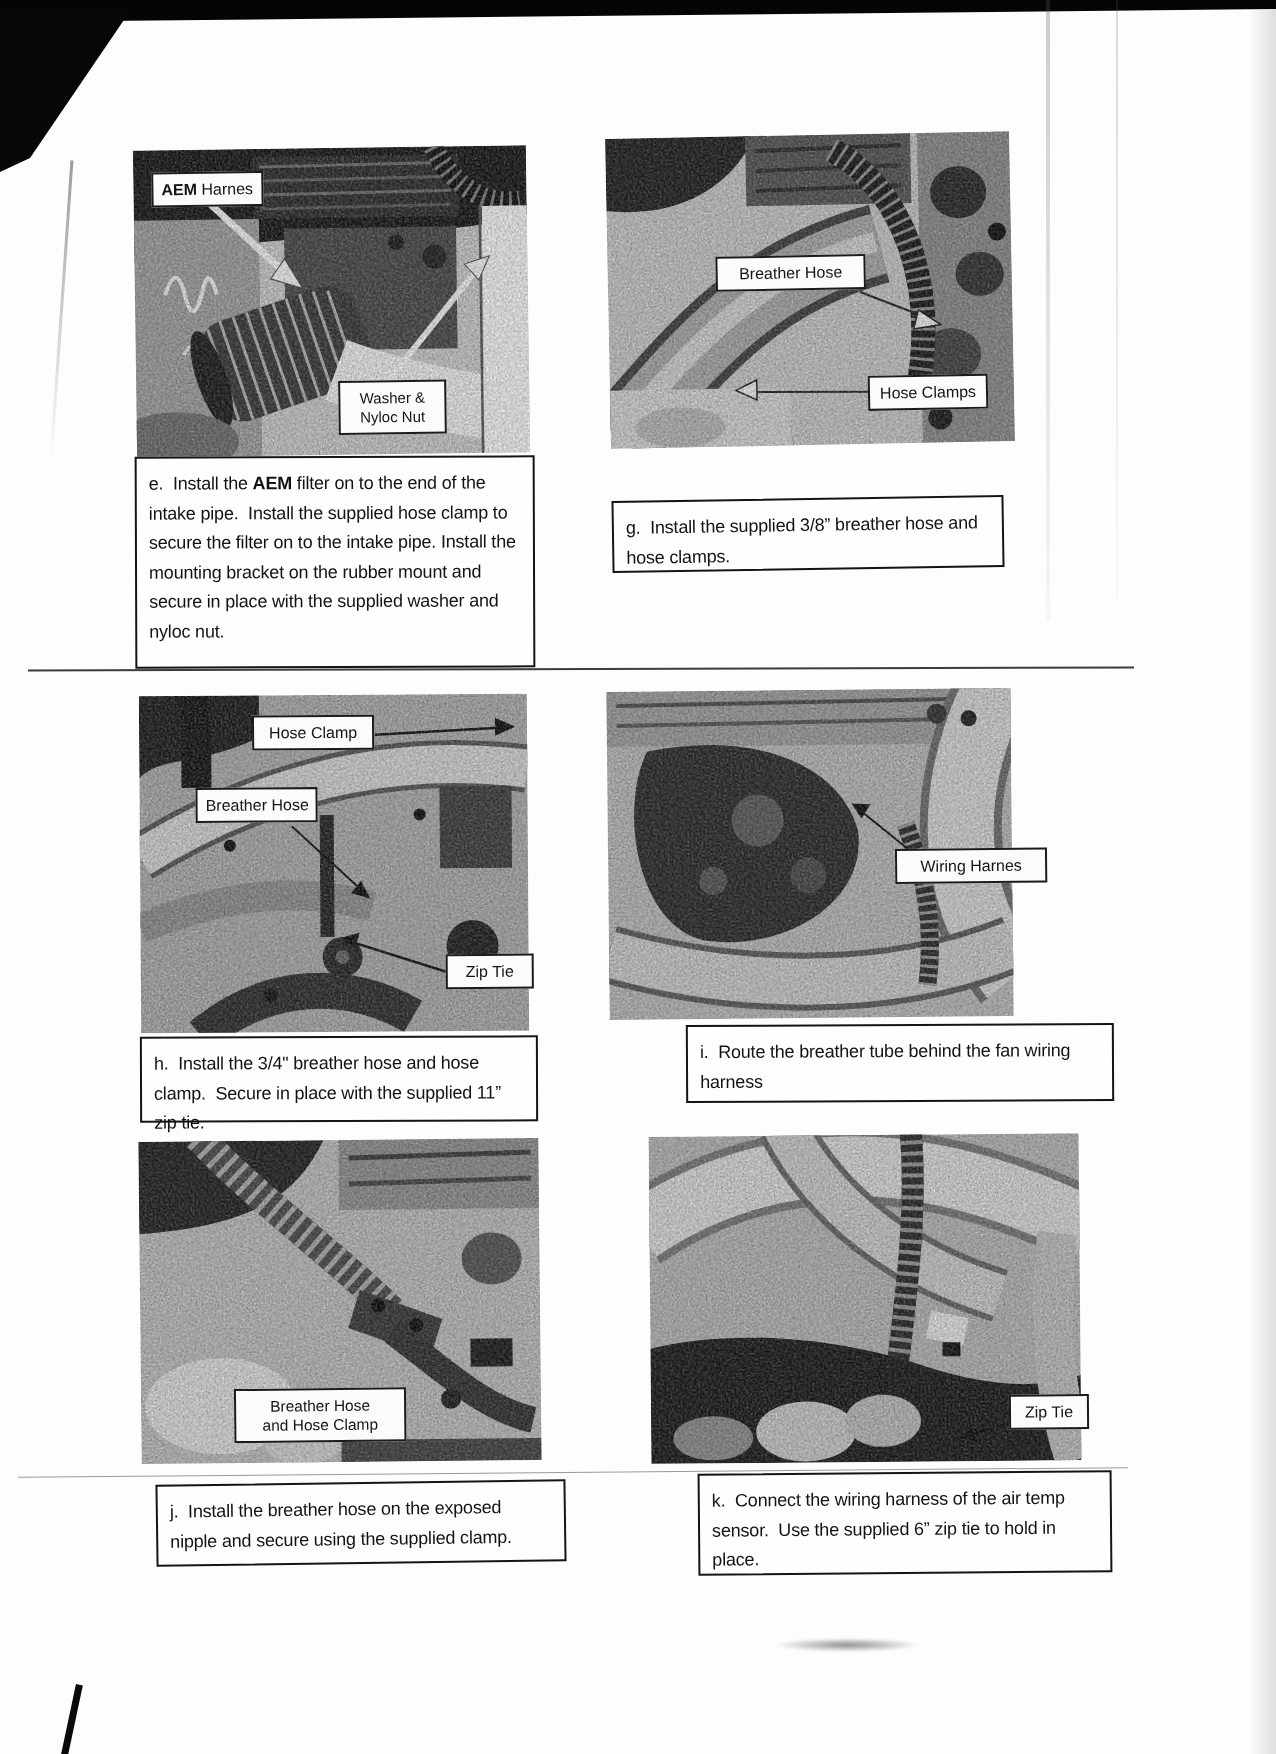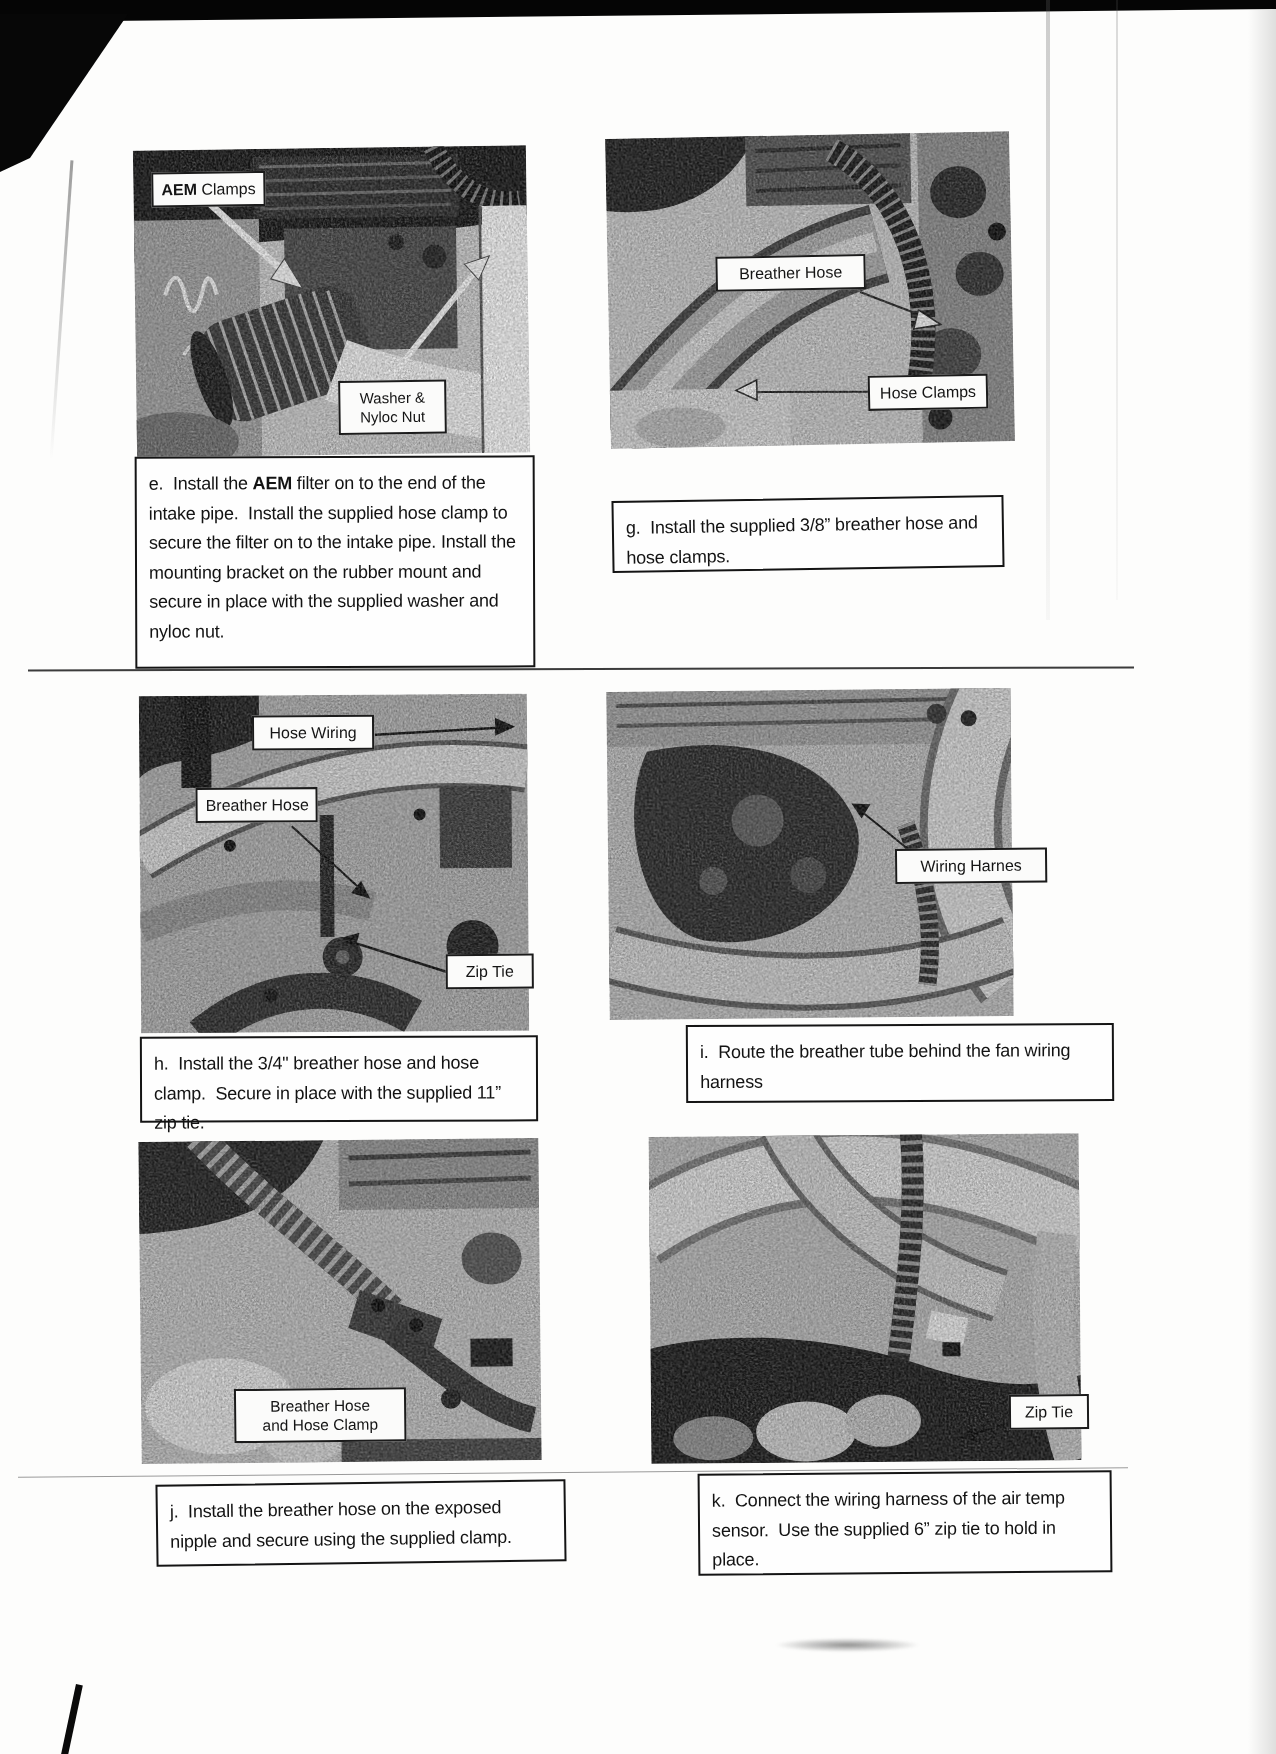--- a/index.html
+++ b/index.html
@@ -113,21 +113,21 @@
       <line x1="72" y1="50" x2="152" y2="126" stroke="#f2f2f2" stroke-width="7"></line>
       <polygon points="168,140 136,130 150,110" fill="#f2f2f2" stroke="#444" stroke-width="1"></polygon>
     </g>
     <g>
       <line x1="252" y1="234" x2="342" y2="124" stroke="#f2f2f2" stroke-width="6"></line>
       <polygon points="355,110 330,118 344,134" fill="#f2f2f2" stroke="#444" stroke-width="1"></polygon>
     </g>
     <rect width="393" height="307" filter="url(#gdark)" opacity="0.5"></rect>
     <rect width="393" height="307" filter="url(#glite)" opacity="0.4"></rect>
   </svg>
-  <div class="callout" style="left:18px;top:22px;"><span class="brand">AEM</span><span> Clamps</span></div>
+  <div class="callout" style="left:18px;top:22px;"><span class="brand">AEM</span><span> Harnes</span></div>
   <div class="callout multi" style="left:202px;top:233px;width:108px;font-size:15px;"><span>Washer &amp;
 Nyloc Nut</span></div>
 </div>
 
 <div class="caption" style="left:135px;top:456px;width:400px;height:212px;transform:rotate(-0.2deg);">
   <p><span>e.&nbsp; Install the </span><span class="brand">AEM</span><span> filter on to the end of the intake pipe. &nbsp;Install the supplied hose clamp to secure the filter on to the intake pipe. Install the mounting bracket on the rubber mount and secure in place with the supplied washer and nyloc nut.</span></p>
 </div>
 
 <div class="photo" style="left:608px;top:135px;width:404px;height:310px;transform:rotate(-1.1deg);">
   <svg viewBox="0 0 404 310" preserveAspectRatio="none">
@@ -194,21 +194,21 @@
       <line x1="152" y1="131" x2="220" y2="194" stroke="#111" stroke-width="2"></line>
       <polygon points="230,204 211,198 221,186" fill="#111"></polygon>
     </g>
     <g>
       <line x1="307" y1="278" x2="214" y2="248" stroke="#111" stroke-width="2.5"></line>
       <polygon points="200,243 219,238 215,253" fill="#111"></polygon>
     </g>
     <rect width="388" height="337" filter="url(#gdark)" opacity="0.5"></rect>
     <rect width="388" height="337" filter="url(#glite)" opacity="0.4"></rect>
   </svg>
-  <div class="callout" style="left:113px;top:20px;width:122px;"><span>Hose Wiring</span></div>
+  <div class="callout" style="left:113px;top:20px;width:122px;"><span>Hose Clamp</span></div>
   <div class="callout" style="left:56px;top:92px;width:122px;"><span>Breather Hose</span></div>
   <div class="callout" style="left:305px;top:260px;width:88px;"><span>Zip Tie</span></div>
 </div>
 
 <div class="caption" style="left:140px;top:1036px;width:398px;height:86px;transform:rotate(-0.2deg);">
   <p><span>h.&nbsp; Install the 3/4" breather hose and hose clamp. &nbsp;Secure in place with the supplied 11” zip tie.</span></p>
 </div>
 
 <div class="photo" style="left:608px;top:690px;width:404px;height:328px;transform:rotate(-0.6deg);">
   <svg viewBox="0 0 404 328" preserveAspectRatio="none">

